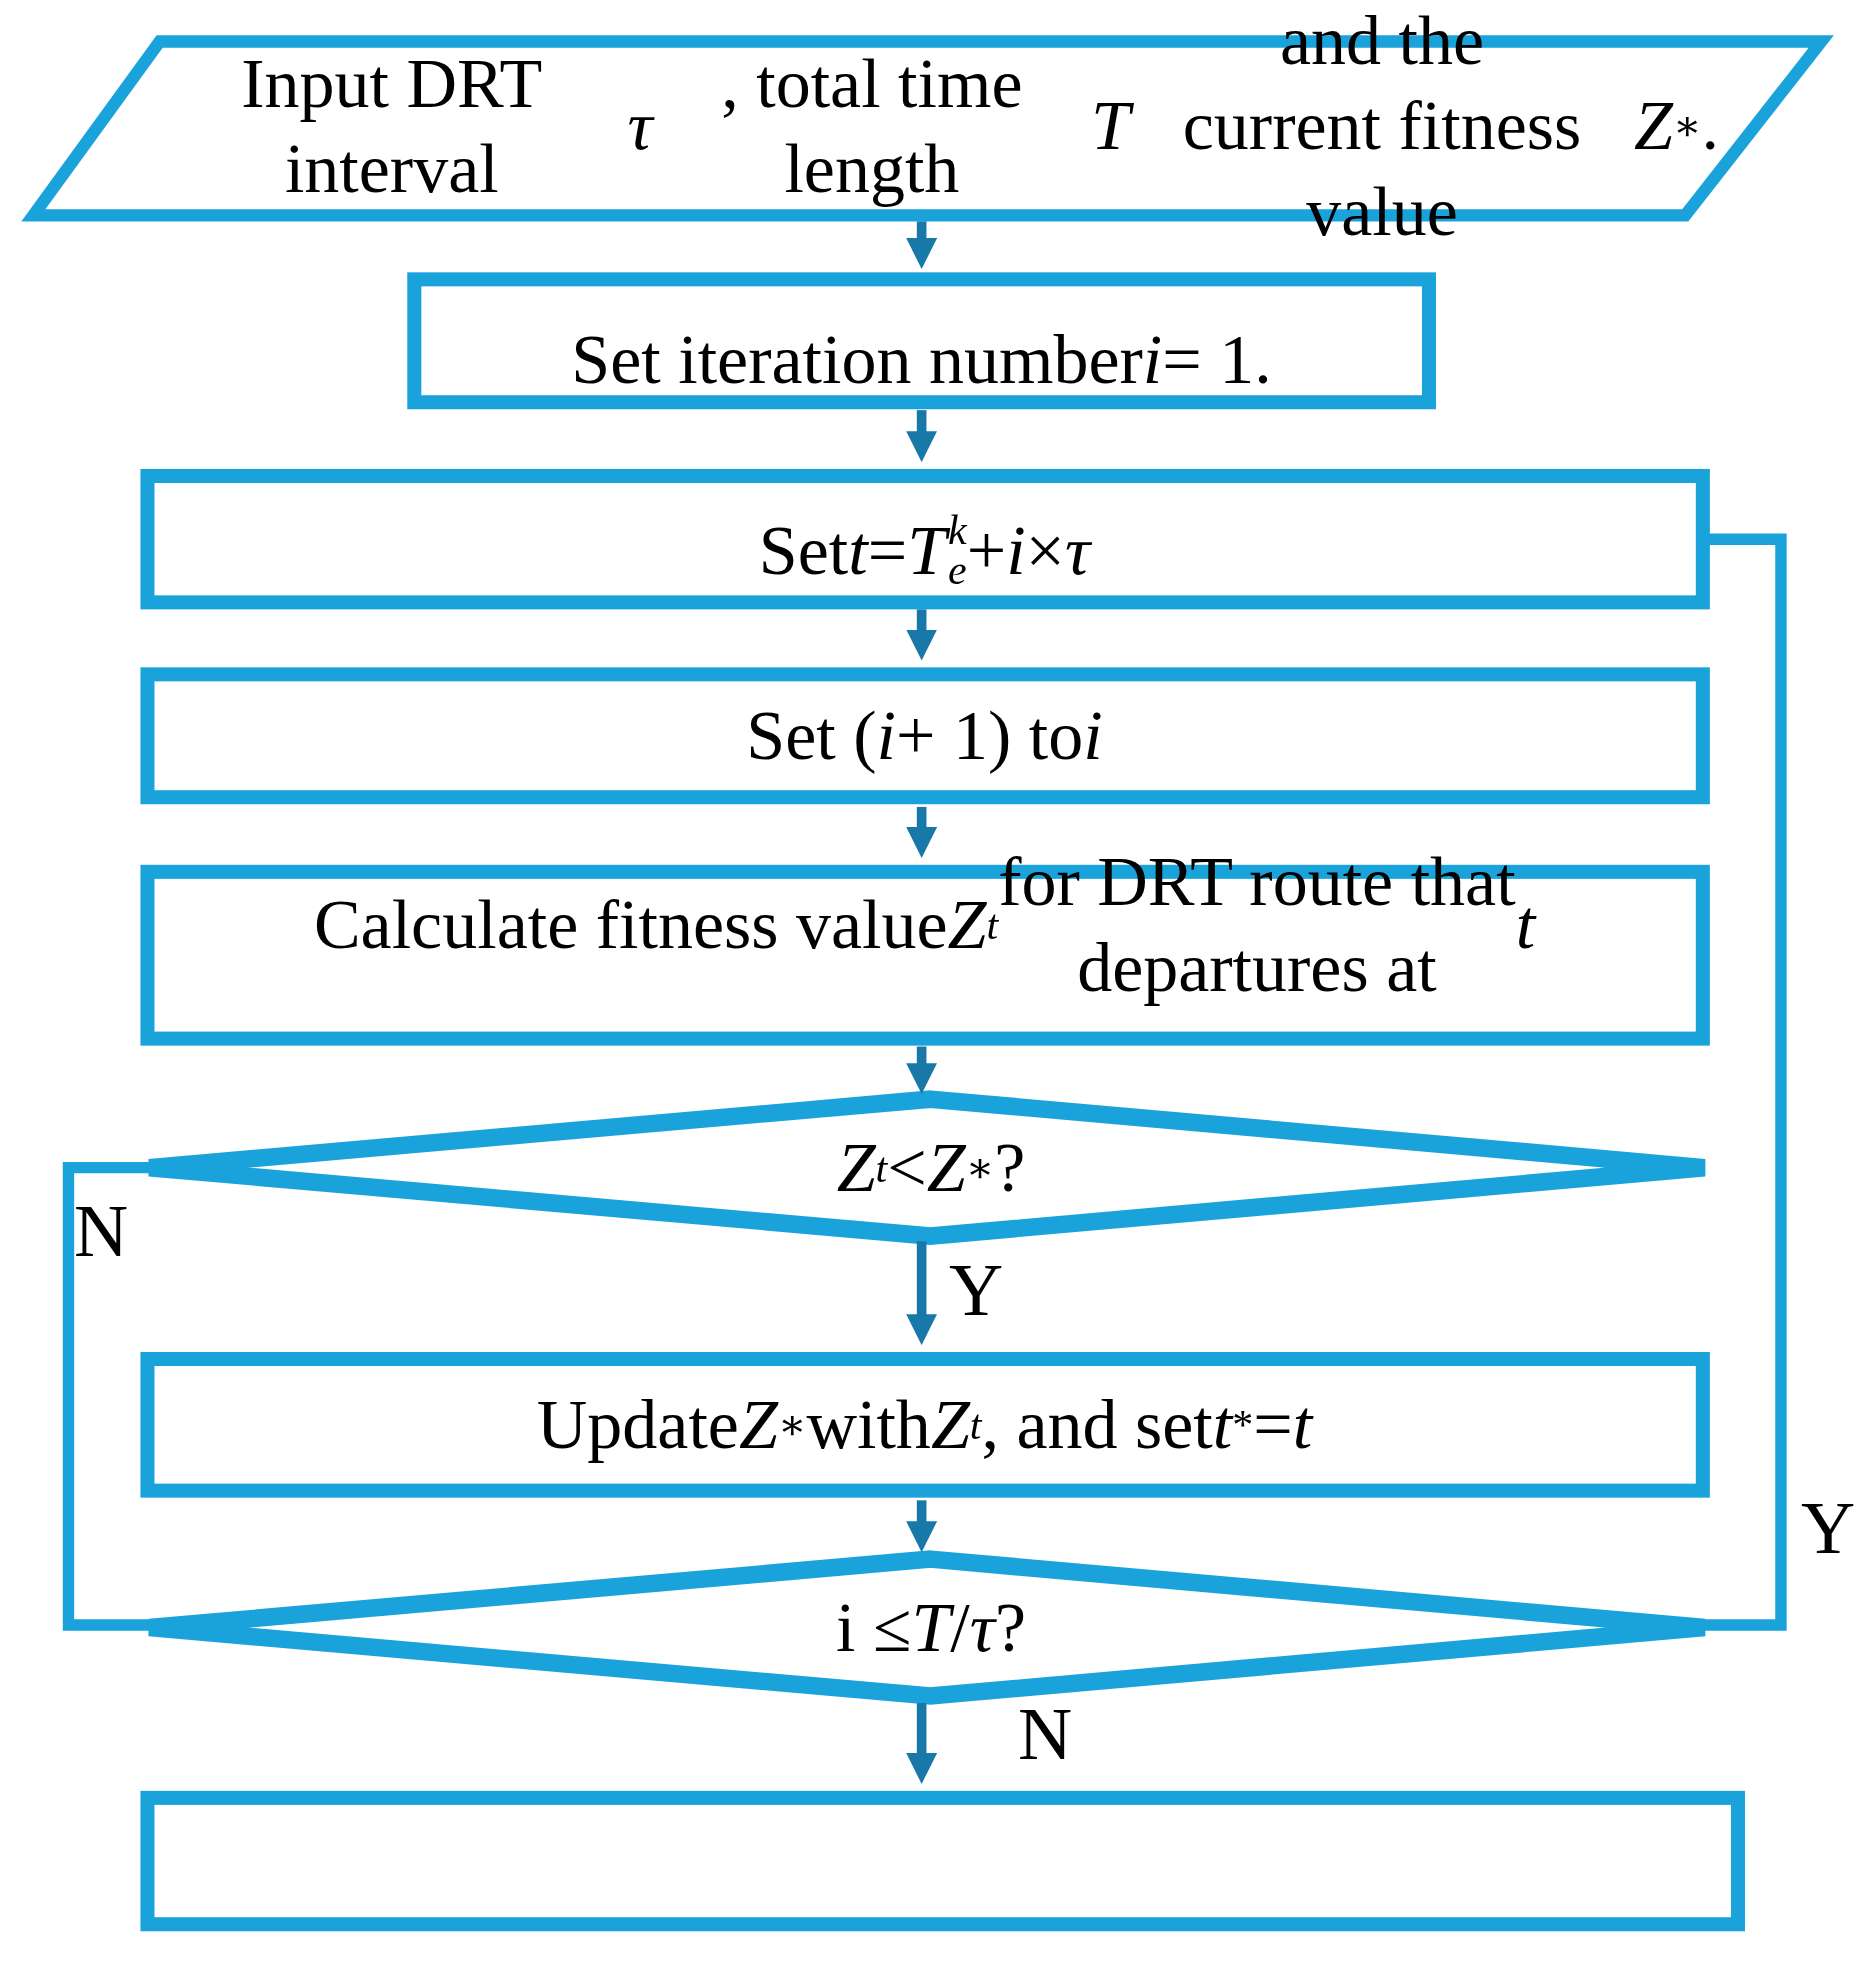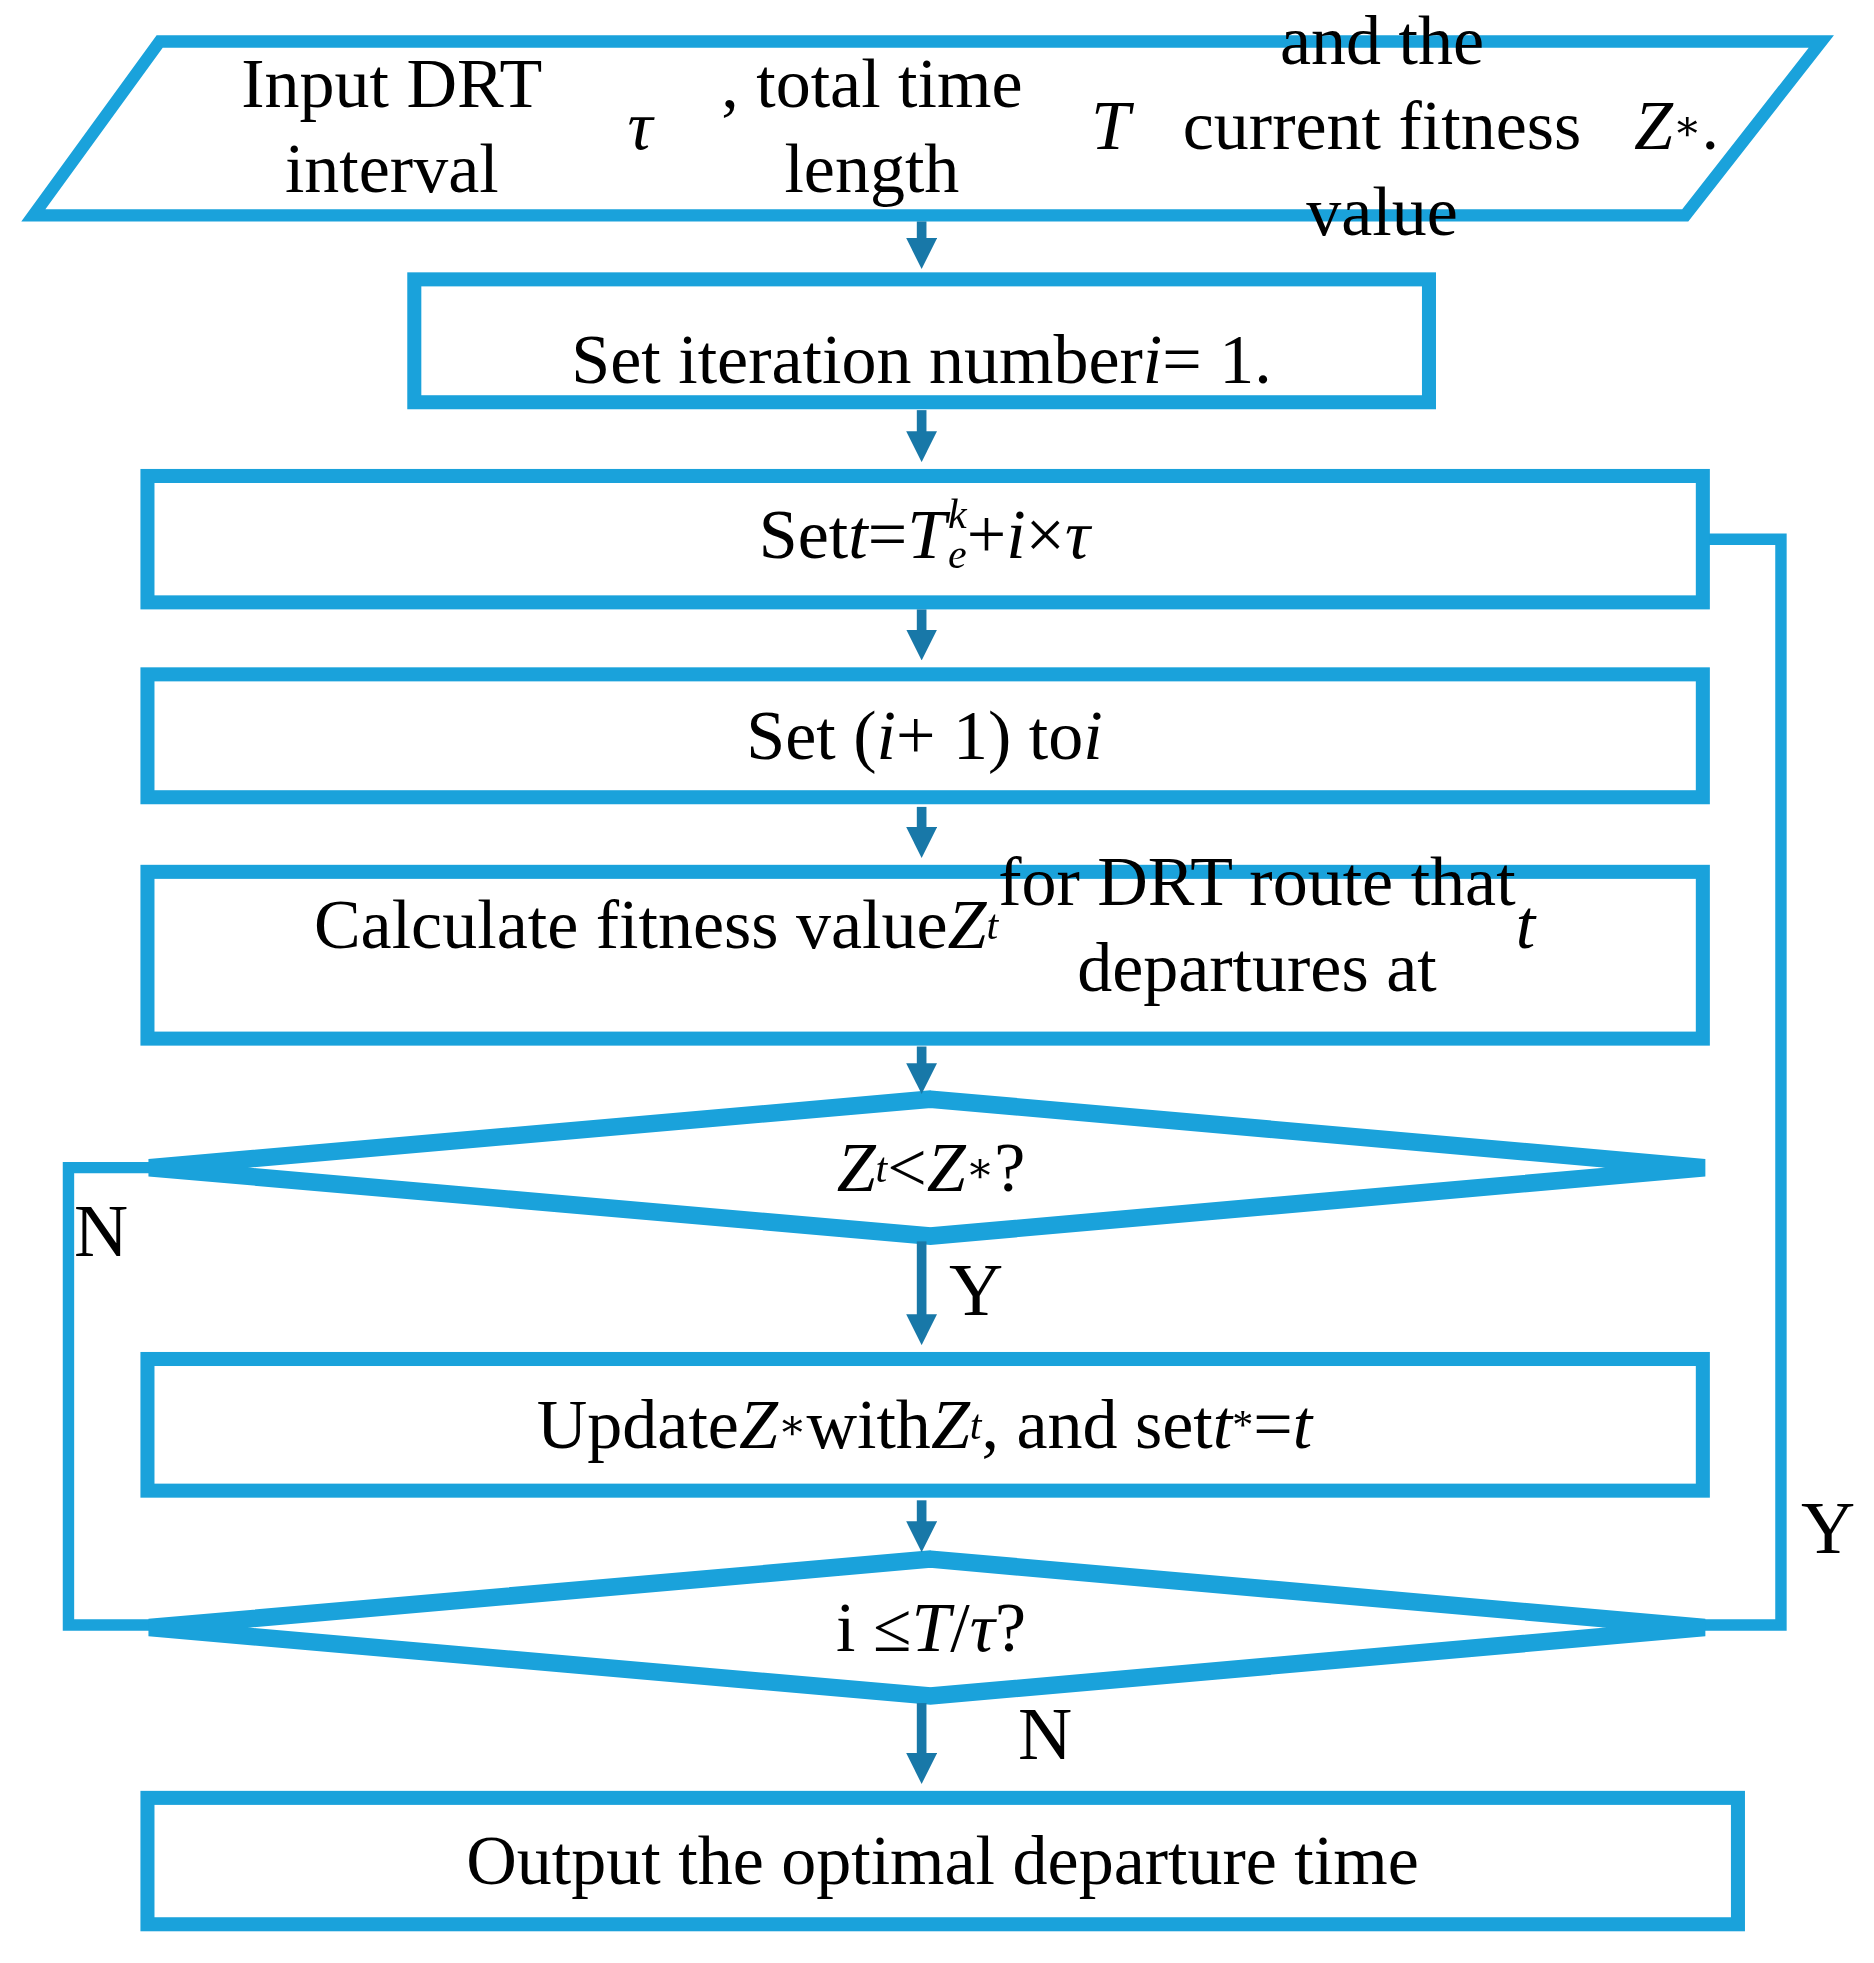--- a/index.html
+++ b/index.html
@@ -79,36 +79,35 @@
     <line class="arrow" x1="1050" y1="1192" x2="1050" y2="1218"></line>
     <line class="arrow" x1="1050" y1="1414" x2="1050" y2="1504"></line>
     <line class="arrow" x1="1050" y1="1709" x2="1050" y2="1740"></line>
     <line class="arrow" x1="1050" y1="1940" x2="1050" y2="2004"></line>
   </svg>
 
   <div class="node-text" style="left:156px;top:46px;width:1563px;height:160px;">Input DRT interval <i>τ</i>, total time length <i>T</i> and the<br>current fitness value <i>Z</i><sub>∗</sub>.</div>
 
   <div class="node-text" style="left:415px;top:279px;width:1013px;height:123px;align-items:flex-end;">Set iteration number <i>i</i> = 1.</div>
 
-  <div class="node-text" style="left:147px;top:472px;width:1555px;height:126px;">Set <i>t</i> = <i>T</i><span class="supsub">
+  <div class="node-text" style="left:147px;top:488px;width:1555px;height:126px;">Set <i>t</i> = <i>T</i><span class="supsub">
         <span><i>k</i></span>
         <span><i>e</i></span>
       </span> + <i>i</i> × <i>τ</i></div>
 
   <div class="node-text" style="left:147px;top:674px;width:1555px;height:123px;">Set (<i>i</i> + 1) to <i>i</i></div>
 
   <div class="node-text" style="left:147px;top:843px;width:1555px;height:163px;">Calculate fitness value <i>Z</i><sub><i>t</i></sub> for DRT route that<br>departures at <i>t</i></div>
 
   <div class="node-text" style="left:369px;top:1108px;width:1124px;height:119px;"><i>Z</i><sub><i>t</i></sub> &lt; <i>Z</i><sub>∗</sub>?</div>
 
   <div class="node-text" style="left:147px;top:1361px;width:1555px;height:128px;">Update <i>Z</i><sub>∗</sub> with <i>Z</i><sub><i>t</i></sub>, and set <i>t</i><sup>*</sup> = <i>t</i></div>
 
   <div class="node-text" style="left:369px;top:1570px;width:1124px;height:116px;">i ≤ <i>T</i>/<i>τ</i>?</div>
 
-  <div class="node-text" style="left:147px;top:1798px;width:1591px;height:126px;">Output the optimal departure time</div>
 
   <div class="blabel" style="left:101px;top:1230px;">N</div>
 
   <div class="blabel" style="left:976px;top:1289px;">Y</div>
 
   <div class="blabel" style="left:1828px;top:1527px;">Y</div>
 
   <div class="blabel" style="left:1045px;top:1733px;">N</div>
 
 </div>

